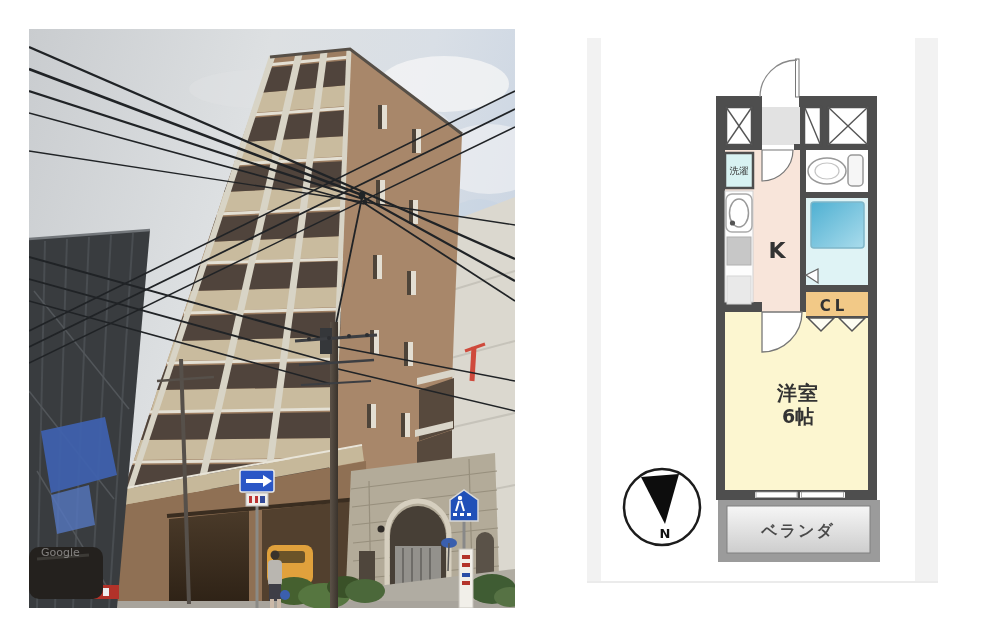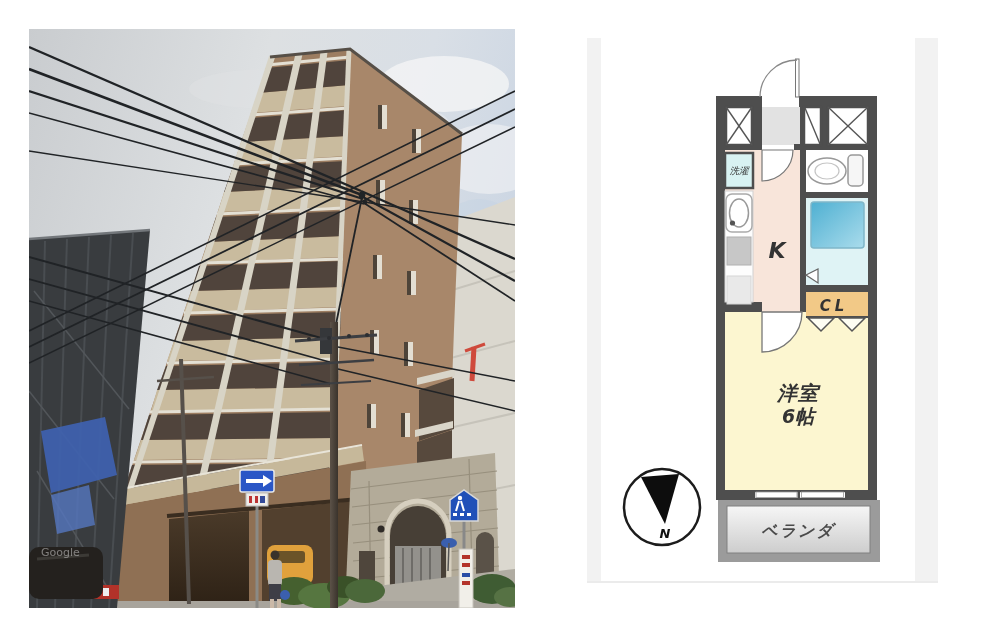--- a/index.html
+++ b/index.html
@@ -1,18 +1,18 @@
 <!DOCTYPE html>
 <html><head>
 <meta charset="utf-8">
 <style>
   html,body{margin:0;padding:0;background:#ffffff;font-family:"DejaVu Sans",sans-serif;}
   .stage{position:relative;width:986px;height:624px;background:#ffffff;overflow:hidden;}
   .photo-wrap{position:absolute;left:29px;top:29px;width:486px;height:437px;}
-  .plan-wrap{position:absolute;left:587px;top:38px;width:351px;height:545px;font-style:italic;}
+  .plan-wrap{position:absolute;left:587px;top:38px;width:351px;height:545px;}
   svg{display:block;}
   text{font-family:"DejaVu Sans",sans-serif;}
 </style>
 </head>
 <body>
 
 <div class="stage">
 
   <div class="photo-wrap">
     <svg width="486" height="579" viewBox="0 0 486 579">

